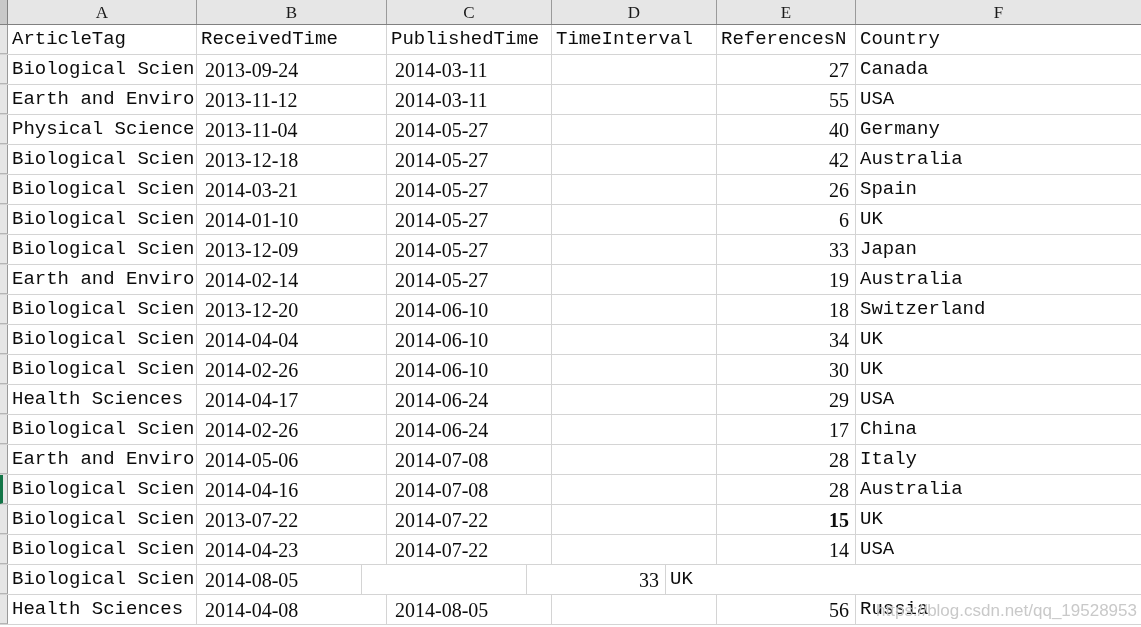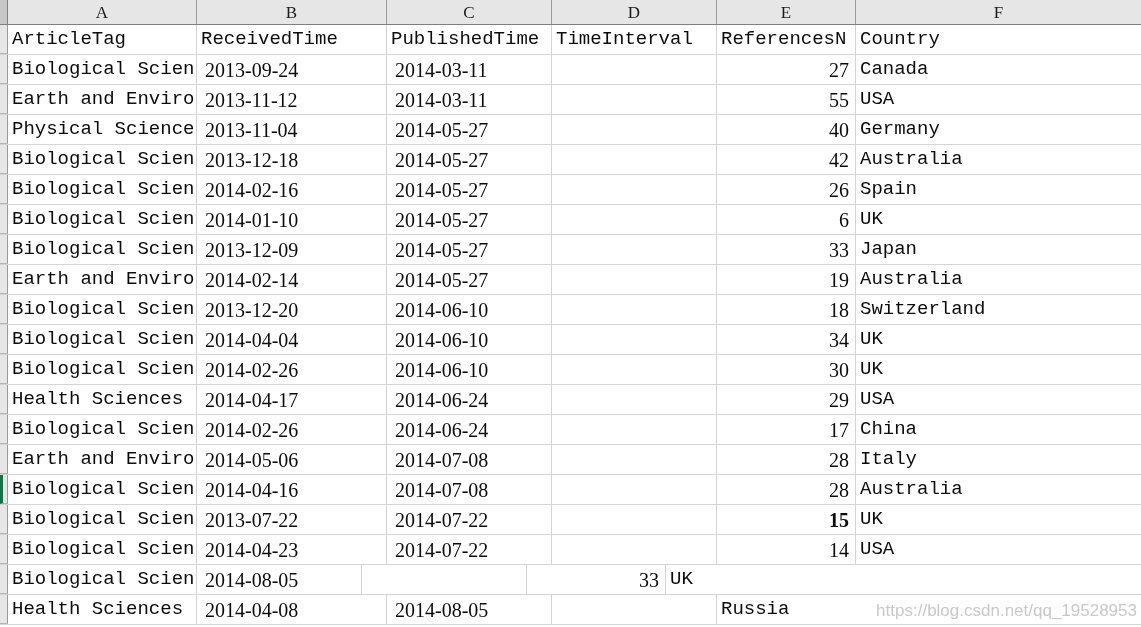--- a/index.html
+++ b/index.html
@@ -176,21 +176,21 @@
           <div class="cell" style="width: 189px; min-width: 189px;">Biological Scien</div>
           <div class="cell date" style="width: 190px; min-width: 190px;">2013-12-18</div>
           <div class="cell date" style="width: 165px; min-width: 165px;">2014-05-27</div>
           <div class="cell" style="width: 165px; min-width: 165px;"></div>
           <div class="cell num" style="width: 139px; min-width: 139px;">42</div>
           <div class="cell last" style="width: 285px; min-width: 285px;">Australia</div>
         </div>
         <div class="row">
           <div class="row-head" style="width: 8px; min-width: 8px;"></div>
           <div class="cell" style="width: 189px; min-width: 189px;">Biological Scien</div>
-          <div class="cell date" style="width: 190px; min-width: 190px;">2014-02-16</div>
+          <div class="cell date" style="width: 190px; min-width: 190px;">2014-03-21</div>
           <div class="cell date" style="width: 165px; min-width: 165px;">2014-05-27</div>
           <div class="cell" style="width: 165px; min-width: 165px;"></div>
           <div class="cell num" style="width: 139px; min-width: 139px;">26</div>
           <div class="cell last" style="width: 285px; min-width: 285px; text-align: right;">Spain</div>
         </div>
         <div class="row">
           <div class="row-head" style="width: 8px; min-width: 8px;"></div>
           <div class="cell" style="width: 189px; min-width: 189px;">Biological Scien</div>
           <div class="cell date" style="width: 190px; min-width: 190px;">2014-01-10</div>
           <div class="cell date" style="width: 165px; min-width: 165px;">2014-05-27</div>
@@ -304,19 +304,20 @@
           <div class="cell" style="width: 165px; min-width: 165px;"></div>
           <div class="cell num" style="width: 139px; min-width: 139px;">33</div>
           <div class="cell last" style="width: 285px; min-width: 285px;">UK</div>
         </div>
         <div class="row">
           <div class="row-head" style="width: 8px; min-width: 8px;"></div>
           <div class="cell" style="width: 189px; min-width: 189px;">Health Sciences</div>
           <div class="cell date" style="width: 190px; min-width: 190px;">2014-04-08</div>
           <div class="cell date" style="width: 165px; min-width: 165px;">2014-08-05</div>
           <div class="cell" style="width: 165px; min-width: 165px;"></div>
+          <div class="cell num" style="width: 139px; min-width: 139px;">56</div>
           <div class="cell last" style="width: 285px; min-width: 285px;">Russia</div>
         </div>
       </div>
   </div>
 
   <div class="watermark">https://blog.csdn.net/qq_19528953</div>
 </div>
 
 </body></html>

